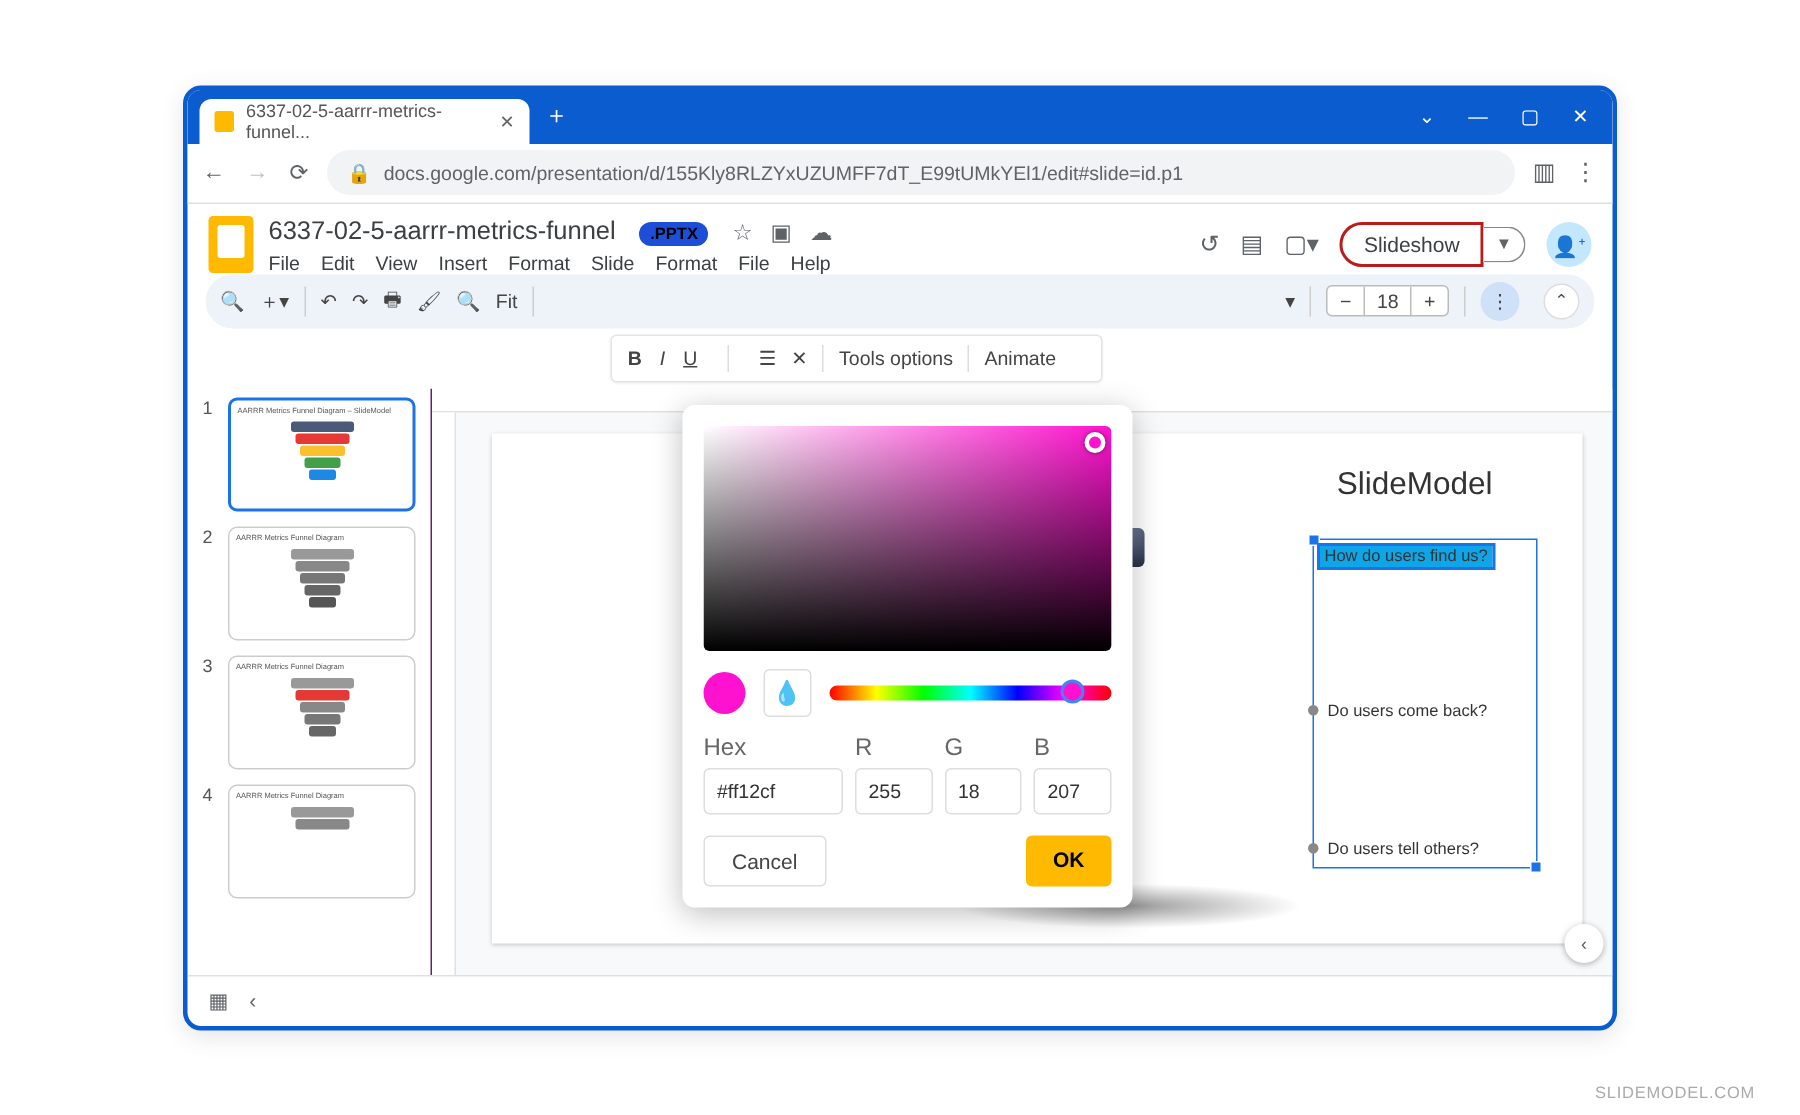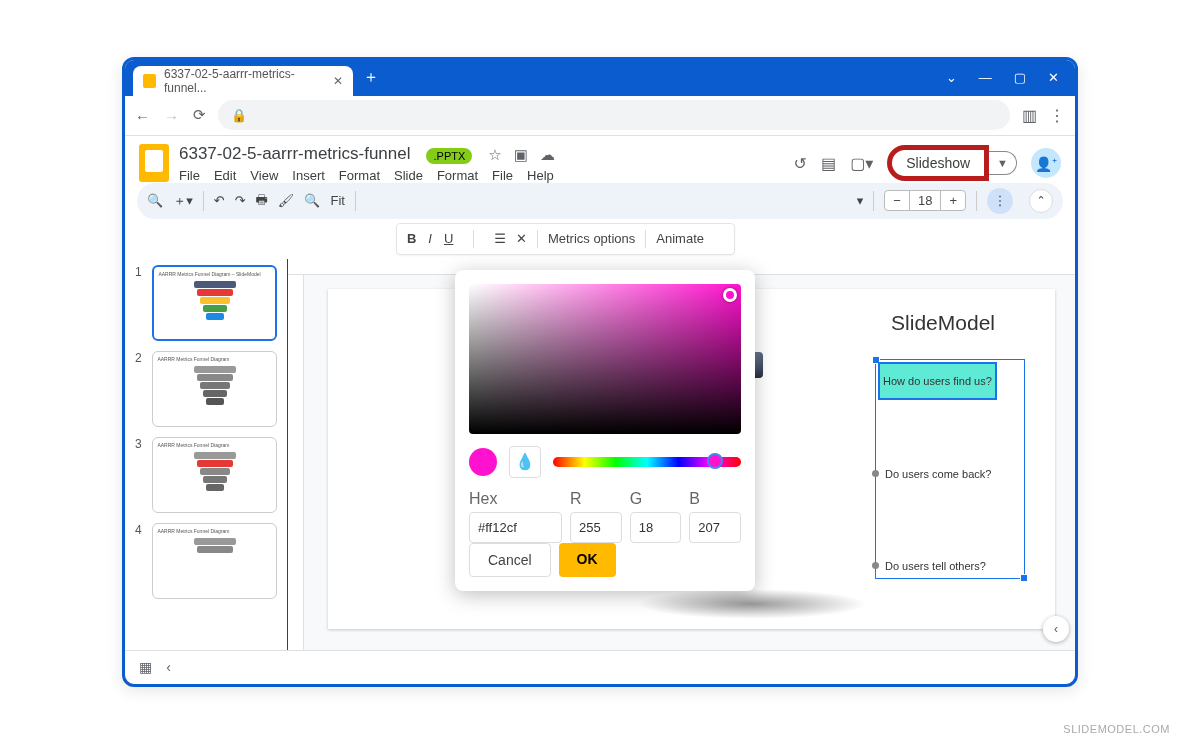--- a/index.html
+++ b/index.html
@@ -10,25 +10,25 @@
 .tab-x{color:#666}
 .newtab{color:#fff;margin-left:10px;font-size:16px}
 .winctrls{margin-left:auto;display:flex;gap:22px;padding-right:16px;color:#fff;font-size:13px}
 .addrbar{height:40px;background:#fff;display:flex;align-items:center;padding:0 10px;gap:12px;color:#5f6368;border-bottom:1px solid #e0e0e0}
 .addrbar .nav{display:flex;gap:14px;font-size:15px}
 .url{flex:1;background:#f1f3f4;border-radius:18px;height:30px;display:flex;align-items:center;padding:0 14px;font-size:13px;color:#5f6368;gap:8px}
 .appbar{display:flex;align-items:center;padding:8px 14px 0;gap:10px}
 .logo{width:30px;height:38px;background:#ffba00;border-radius:3px;position:relative}
 .logo::after{content:'';position:absolute;inset:6px 6px 10px 6px;background:#fff;border-radius:2px}
 .doctitle{font-size:17px;color:#3c4043}
-.pptx{background:#84cc16;color:#000;font-size:11px;font-weight:normal;padding:2px 7px;border-radius:10px}
+.pptx{background:#1d4ed8;color:#000;font-size:11px;font-weight:bold;padding:2px 7px;border-radius:10px}
 .ticons{display:flex;gap:12px;color:#5f6368;font-size:15px}
 .appright{margin-left:auto;display:flex;align-items:center;gap:14px;color:#5f6368}
 .slideshow-grp{display:flex;align-items:center}
-.slideshow{border:5px solid #b91c1c;padding:5px 14px;border-radius:18px 0 0 18px;font-size:14px;color:#3c4043;background:#fff}
+.slideshow{border:2px solid #b91c1c;padding:5px 14px;border-radius:18px 0 0 18px;font-size:14px;color:#3c4043;background:#fff}
 .slideshow-dd{border:1px solid #888;border-left:none;padding:5px 8px;border-radius:0 18px 18px 0;font-size:11px;background:#fff}
 .share{width:30px;height:30px;border-radius:50%;background:#c2e7ff;display:flex;align-items:center;justify-content:center;color:#1967d2;font-size:14px}
 .menubar{display:flex;gap:14px;padding:4px 56px 8px;font-size:13px;color:#3c4043}
 .toolbar{margin:0 12px;height:36px;background:#eef3fa;border-radius:20px;display:flex;align-items:center;padding:0 10px;gap:10px;color:#444;font-size:13px}
 .toolbar .sep{width:1px;height:20px;background:#ccc}
 .fontsize{display:flex;align-items:center;border:1px solid #bbb;border-radius:4px;overflow:hidden;background:#fff}
 .fontsize div{padding:2px 8px;font-size:13px}
 .fontsize .n{border-left:1px solid #bbb;border-right:1px solid #bbb}
 .more{width:26px;height:26px;border-radius:50%;background:#cfe0f9;display:flex;align-items:center;justify-content:center}
 .chev{margin-left:6px;width:24px;height:24px;border-radius:50%;background:#fff;border:1px solid #ddd;display:flex;align-items:center;justify-content:center;font-size:11px}
@@ -46,38 +46,38 @@
 .canvas{flex:1;background:#f8f9fa;position:relative;border-left:1px solid #701a75}
 .ruler-h{height:16px;background:#fff;border-bottom:1px solid #e0e0e0}
 .ruler-v{position:absolute;left:0;top:16px;bottom:0;width:16px;background:#fff;border-right:1px solid #e0e0e0}
 .slide{position:absolute;left:40px;top:30px;right:20px;height:340px;background:#fff;box-shadow:0 1px 3px rgba(0,0,0,.2)}
 .slide-title{position:absolute;right:60px;top:22px;font-size:21px;color:#333}
 .selbox{position:absolute;right:30px;top:70px;width:150px;height:220px;border:1px solid #1a73e8}
 .selbox::before,.selbox::after{content:'';position:absolute;width:6px;height:6px;background:#1a73e8;border:1px solid #fff}
 .selbox::before{left:-4px;top:-4px}.selbox::after{right:-4px;bottom:-4px}
 .label{position:absolute;font-size:11px;color:#333;display:flex;align-items:center;gap:6px}
 .label .dot{width:7px;height:7px;border-radius:50%;background:#888}
-.label.hl{background:#5eead4;padding:11px 3px;outline:2px solid #1a73e8}
+.label.hl{background:#0ea5e9;padding:1px 3px;outline:2px solid #1a73e8}
 .bigfunnel{position:absolute;left:300px;top:60px;width:140px}
 .bigfunnel div{height:26px;margin:3px auto;border-radius:4px;box-shadow:inset 0 -6px 10px rgba(0,0,0,.3)}
 .shadow-el{position:absolute;left:310px;bottom:10px;width:230px;height:30px;background:radial-gradient(ellipse,rgba(0,0,0,.4),transparent 70%)}
 .picker{position:absolute;left:330px;top:210px;width:300px;background:#fff;border-radius:8px;box-shadow:0 4px 20px rgba(0,0,0,.25);padding:14px;z-index:10}
 .sat{height:150px;border-radius:4px;background:linear-gradient(to top,#000,transparent),linear-gradient(to right,#fff,#ff12cf);position:relative}
 .sat .h{position:absolute;right:4px;top:4px;width:14px;height:14px;border:3px solid #fff;border-radius:50%;background:#ff12cf;box-shadow:0 0 3px rgba(0,0,0,.5)}
 .prow{display:flex;align-items:center;gap:12px;margin-top:12px}
 .swatch{width:28px;height:28px;border-radius:50%;background:#ff12cf}
 .eyedrop{width:32px;height:32px;border:1px solid #ddd;border-radius:4px;display:flex;align-items:center;justify-content:center;color:#555}
 .hue{flex:1;height:10px;border-radius:6px;background:linear-gradient(to right,red,#ff0,#0f0,#0ff,#00f,#f0f,red);position:relative}
 .hue .h{position:absolute;right:18px;top:-4px;width:16px;height:16px;border:2px solid #4285f4;border-radius:50%;background:#ff12cf}
 .inputs{display:flex;gap:8px;margin-top:12px}
 .ibox{flex:1}
 .ibox.hex{flex:1.8}
 .ibox label{font-size:16px;color:#666}
 .ibox .v{margin-top:4px;border:1px solid #ddd;border-radius:4px;padding:7px 8px;font-size:13px;color:#333}
-.pbtns{display:flex;justify-content:flex-start;gap:8px;}
+.pbtns{display:flex;justify-content:space-between;gap:8px;margin-top:14px}
 .btn{padding:8px 18px;border-radius:4px;font-size:14px;cursor:pointer}
 .btn.cancel{border:1px solid #ddd;background:#fff;color:#444}
 .btn.ok{background:#ffba00;color:#000;font-weight:700}
 .footer{height:34px;border-top:1px solid #e0e0e0;display:flex;align-items:center;padding:0 14px;gap:14px;color:#5f6368;font-size:14px}
 .fab{position:absolute;right:6px;bottom:42px;width:26px;height:26px;border-radius:50%;background:#fff;box-shadow:0 1px 4px rgba(0,0,0,.3);display:flex;align-items:center;justify-content:center;font-size:12px;color:#555}
 .watermark{position:absolute;right:30px;bottom:8px;font-size:11px;color:#aaa;letter-spacing:.5px}
 </style>
 </head>
 <body>
 
@@ -99,20 +99,21 @@
   </div>
 
   <div class="addrbar">
     <div class="nav">
       <span>←</span>
       <span style="opacity:.4">→</span>
       <span>⟳</span>
     </div>
     <div class="url">
       <span>🔒</span>
+      <span>docs.google.com/presentation/d/155Kly8RLZYxUZUMFF7dT_E99tUMkYEl1/edit#slide=id.p1</span>
     </div>
     <span>▥</span>
     <span>⋮</span>
   </div>
 
   <div class="appbar">
     <div class="logo"></div>
     <div>
       <div style="display:flex;align-items:flex-end;gap:16px">
         <span class="doctitle">6337-02-5-aarrr-metrics-funnel</span>
@@ -175,21 +176,21 @@
     <div class="grp">
       <b>B</b>
       <i>I</i>
       <span style="text-decoration:underline">U</span>
     </div>
     <div class="sep"></div>
     <div style="flex:1"></div>
     <span>☰</span>
     <span>✕</span>
     <div class="sep"></div>
-    <span>Metrics options</span>
+    <span>Tools options</span>
     <div class="sep"></div>
     <span>Animate</span>
   </div>
 
   <div class="workspace">
     <div class="thumbs">
       <div class="thumb sel">
           <span class="n">1</span>
         <div class="slide-t">
             <div>AARRR Metrics Funnel Diagram – SlideModel</div>

